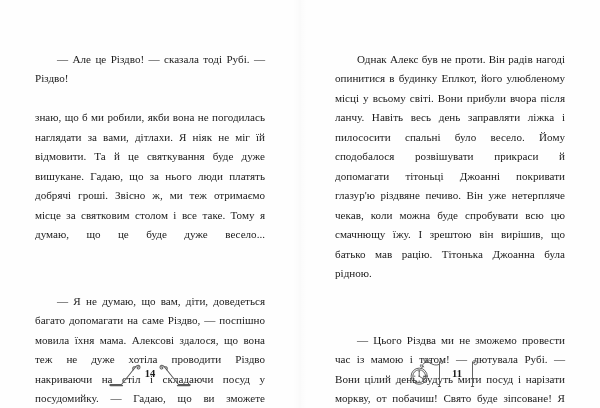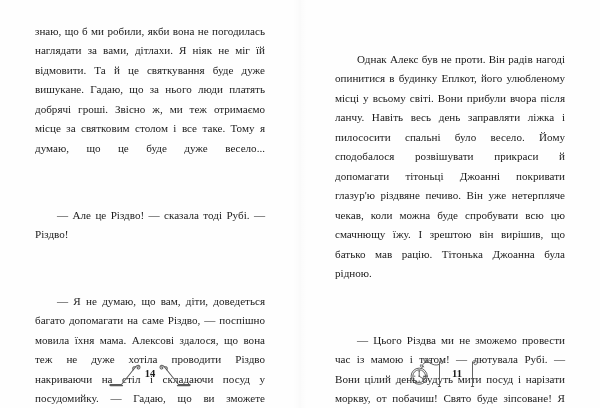--- a/index.html
+++ b/index.html
@@ -111,22 +111,22 @@
     pointer-events: none;
   }
 </style>
 </head>
 <body>
 
 <div class="spread">
 
   <div class="page page-left">
     <div class="textblock">
+      <p class="para indent">— Але це Різдво! — сказала тоді Рубі. — Різдво!</p>
       <p class="para cont">знаю, що б ми робили, якби вона не погодилась наглядати за вами, дітлахи. Я ніяк не міг їй відмовити. Та й це святкування буде дуже вишукане. Гадаю, що за нього люди платять добрячі гроші. Звісно ж, ми теж отримаємо місце за святковим столом і все таке. Тому я думаю, що це буде дуже весело...</p>
-      <p class="para indent">— Але це Різдво! — сказала тоді Рубі. — Різдво!</p>
       <p class="para indent">— Я не думаю, що вам, діти, доведеться багато допомагати на саме Різдво, — поспішно мовила їхня мама. Алексові здалося, що вона теж не дуже хотіла проводити Різдво накриваючи на стіл і складаючи посуд у посудомийку. — Гадаю, що ви зможете сховатися десь із своїми подарунками, якщо захочете.</p>
 
     </div>
 
     <div class="footer">
       <span class="orn">
         <svg width="34" height="30" viewBox="0 0 34 30" fill="none" stroke="#5a5a5a" stroke-width="1.05" stroke-linecap="round" stroke-linejoin="round">
           <path d="M1.5 26.5 H12.5 L24.5 11.5"></path>
           <path d="M24.5 11.5 L26.8 8.6"></path>
           <path d="M26.8 8.6 c1.6 -2.0 4.0 -1.6 4.2 0.5 c0.15 1.7 -1.7 2.5 -2.6 1.4 c-0.7 -0.85 0.15 -2.0 1.2 -1.5"></path>

